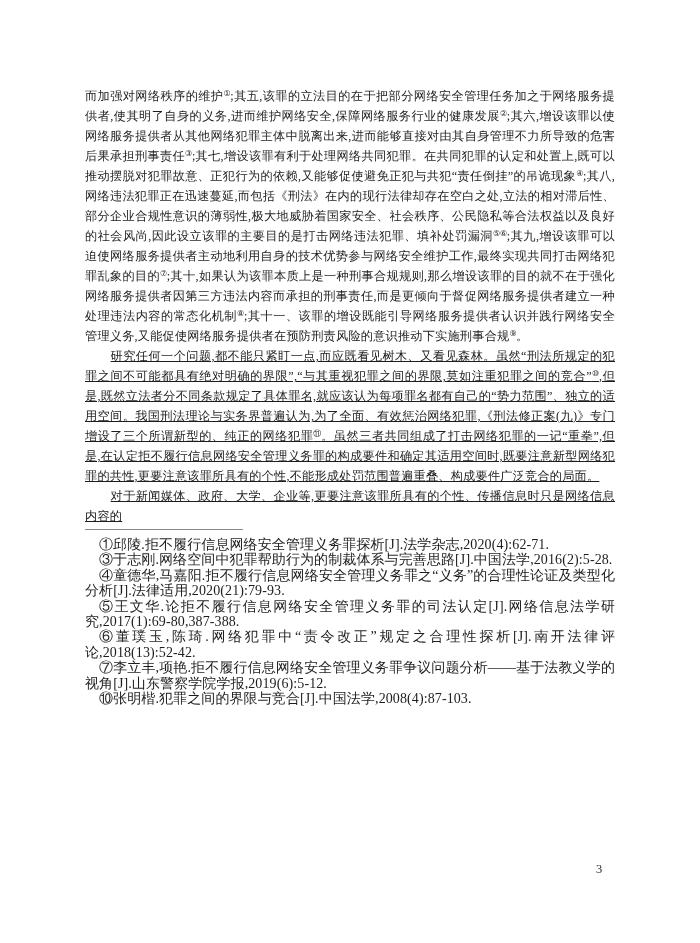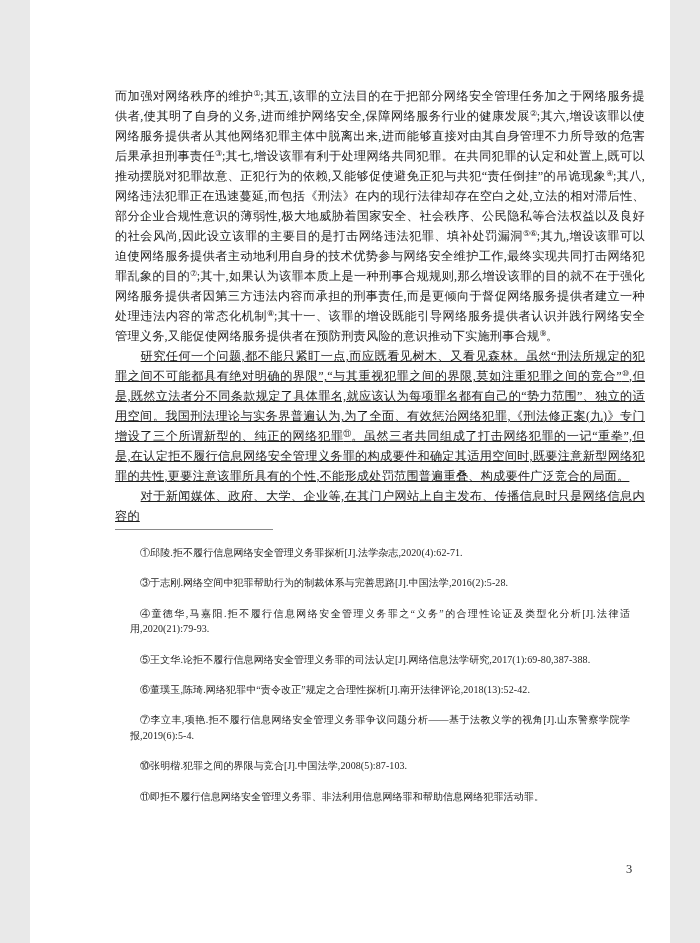--- a/index.html
+++ b/index.html
@@ -2,21 +2,21 @@
 <html><head>
 <meta charset="utf-8">
 <style>
   html, body {
     margin: 0;
     padding: 0;
     background: #e9e9e9;
   }
   .page {
     position: relative;
-    width: 640px;
+    width: 700px;
     height: 943px;
     margin: 0 auto;
     background: #ffffff;
     color: #1d1d1d;
     font-family: "Liberation Serif", "DejaVu Serif", serif;
     box-sizing: border-box;
     padding: 86px 85px 0 85px;
     overflow: hidden;
   }
   .body-text { width: 530px; }
@@ -36,49 +36,48 @@
   }
   .fn-sep {
     height: 0;
     border: none;
     border-top: 1px solid #8a8a8a;
     width: 158px;
     margin: 3px 0 7px 0;
   }
   .footnotes { width: 530px; }
   .footnote {
-    margin: 15px;
-    font-size: 10px;
+    margin: 0;
+    font-size: 14px;
     line-height: 15.4px;
     text-align: justify;
     text-indent: 1em;
     letter-spacing: 0.1px;
   }
   .page-number {
     position: absolute;
     top: 862px;
     left: 596px;
     font-size: 12.5px;
     color: #2a2a2a;
   }
 </style>
 </head>
 <body>
 
 <div class="page">
   <main class="body-text">
       <p class="para">而加强对网络秩序的维护<sup class="fnref">①</sup>;其五,该罪的立法目的在于把部分网络安全管理任务加之于网络服务提供者,使其明了自身的义务,进而维护网络安全,保障网络服务行业的健康发展<sup class="fnref">②</sup>;其六,增设该罪以使网络服务提供者从其他网络犯罪主体中脱离出来,进而能够直接对由其自身管理不力所导致的危害后果承担刑事责任<sup class="fnref">③</sup>;其七,增设该罪有利于处理网络共同犯罪。在共同犯罪的认定和处置上,既可以推动摆脱对犯罪故意、正犯行为的依赖,又能够促使避免正犯与共犯“责任倒挂”的吊诡现象<sup class="fnref">④</sup>;其八,网络违法犯罪正在迅速蔓延,而包括《刑法》在内的现行法律却存在空白之处,立法的相对滞后性、部分企业合规性意识的薄弱性,极大地威胁着国家安全、社会秩序、公民隐私等合法权益以及良好的社会风尚,因此设立该罪的主要目的是打击网络违法犯罪、填补处罚漏洞<sup class="fnref">⑤⑥</sup>;其九,增设该罪可以迫使网络服务提供者主动地利用自身的技术优势参与网络安全维护工作,最终实现共同打击网络犯罪乱象的目的<sup class="fnref">⑦</sup>;其十,如果认为该罪本质上是一种刑事合规规则,那么增设该罪的目的就不在于强化网络服务提供者因第三方违法内容而承担的刑事责任,而是更倾向于督促网络服务提供者建立一种处理违法内容的常态化机制<sup class="fnref">⑧</sup>;其十一、该罪的增设既能引导网络服务提供者认识并践行网络安全管理义务,又能促使网络服务提供者在预防刑责风险的意识推动下实施刑事合规<sup class="fnref">⑨</sup>。</p>
       <p class="para indent">研究任何一个问题,都不能只紧盯一点,而应既看见树木、又看见森林。虽然“刑法所规定的犯罪之间不可能都具有绝对明确的界限”,“与其重视犯罪之间的界限,莫如注重犯罪之间的竞合”<sup class="fnref">⑩</sup>,但是,既然立法者分不同条款规定了具体罪名,就应该认为每项罪名都有自己的“势力范围”、独立的适用空间。我国刑法理论与实务界普遍认为,为了全面、有效惩治网络犯罪,《刑法修正案(九)》专门增设了三个所谓新型的、纯正的网络犯罪<sup class="fnref">⑪</sup>。虽然三者共同组成了打击网络犯罪的一记“重拳”,但是,在认定拒不履行信息网络安全管理义务罪的构成要件和确定其适用空间时,既要注意新型网络犯罪的共性,更要注意该罪所具有的个性,不能形成处罚范围普遍重叠、构成要件广泛竞合的局面。</p>
-      <p class="para indent">对于新闻媒体、政府、大学、企业等,在其门户网站上自主发布、传播信息时只是网络信息内容的</p>
+      <p class="para indent">对于新闻媒体、政府、大学、企业等,更要注意该罪所具有的个性、传播信息时只是网络信息内容的</p>
     </main>
   <div class="fn-sep"></div>
   <section class="footnotes">
       <p class="footnote">①邱陵.拒不履行信息网络安全管理义务罪探析[J].法学杂志,2020(4):62-71.</p>
       <p class="footnote">③于志刚.网络空间中犯罪帮助行为的制裁体系与完善思路[J].中国法学,2016(2):5-28.</p>
       <p class="footnote">④童德华,马嘉阳.拒不履行信息网络安全管理义务罪之“义务”的合理性论证及类型化分析[J].法律适用,2020(21):79-93.</p>
       <p class="footnote">⑤王文华.论拒不履行信息网络安全管理义务罪的司法认定[J].网络信息法学研究,2017(1):69-80,387-388.</p>
       <p class="footnote">⑥董璞玉,陈琦.网络犯罪中“责令改正”规定之合理性探析[J].南开法律评论,2018(13):52-42.</p>
-      <p class="footnote">⑦李立丰,项艳.拒不履行信息网络安全管理义务罪争议问题分析——基于法教义学的视角[J].山东警察学院学报,2019(6):5-4.</p>
-      <p class="footnote">⑩张明楷.犯罪之间的界限与竞合[J].中国法学,2008(5):87-103.</p>
-      <p class="footnote">⑪即拒不履行信息网络安全管理义务罪、非法利用信息网络罪和帮助信息网络犯罪活动罪。</p>
+      <p class="footnote">⑦李立丰,项艳.拒不履行信息网络安全管理义务罪争议问题分析——基于法教义学的视角[J].山东警察学院学报,2019(6):5-12.</p>
+      <p class="footnote">⑩张明楷.犯罪之间的界限与竞合[J].中国法学,2008(4):87-103.</p>
     </section>
   <div class="page-number">3</div>
 </div>
 
 </body></html>

